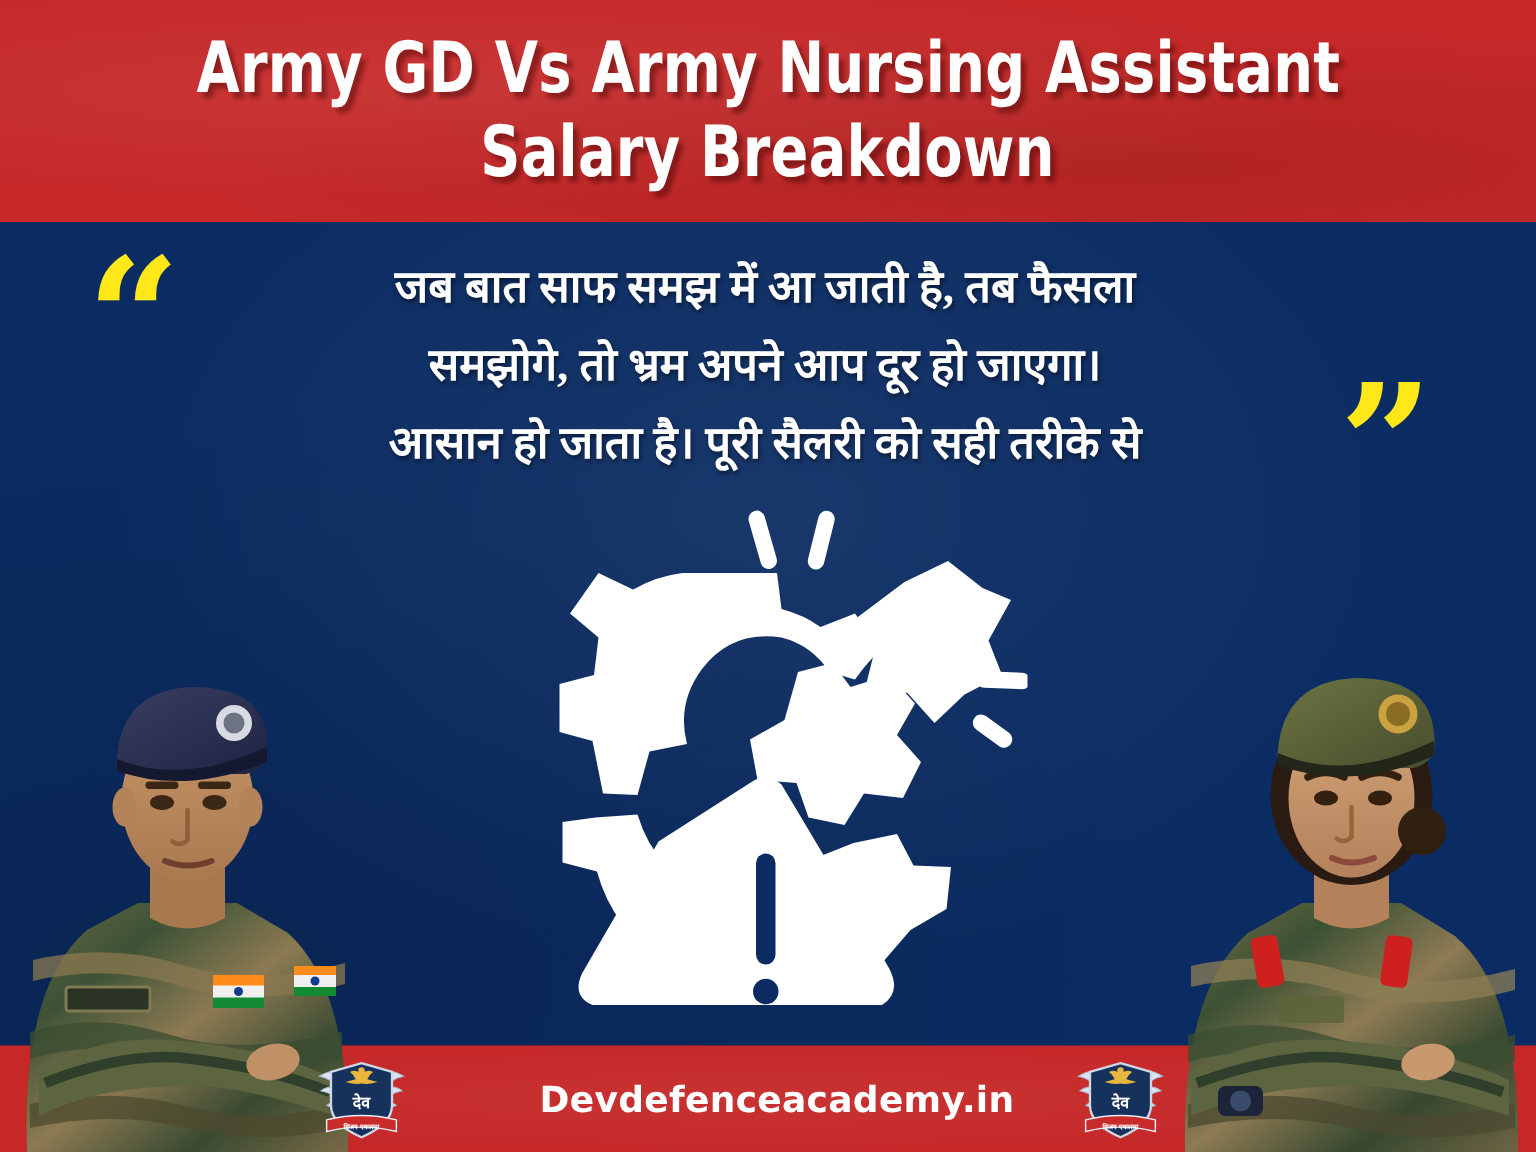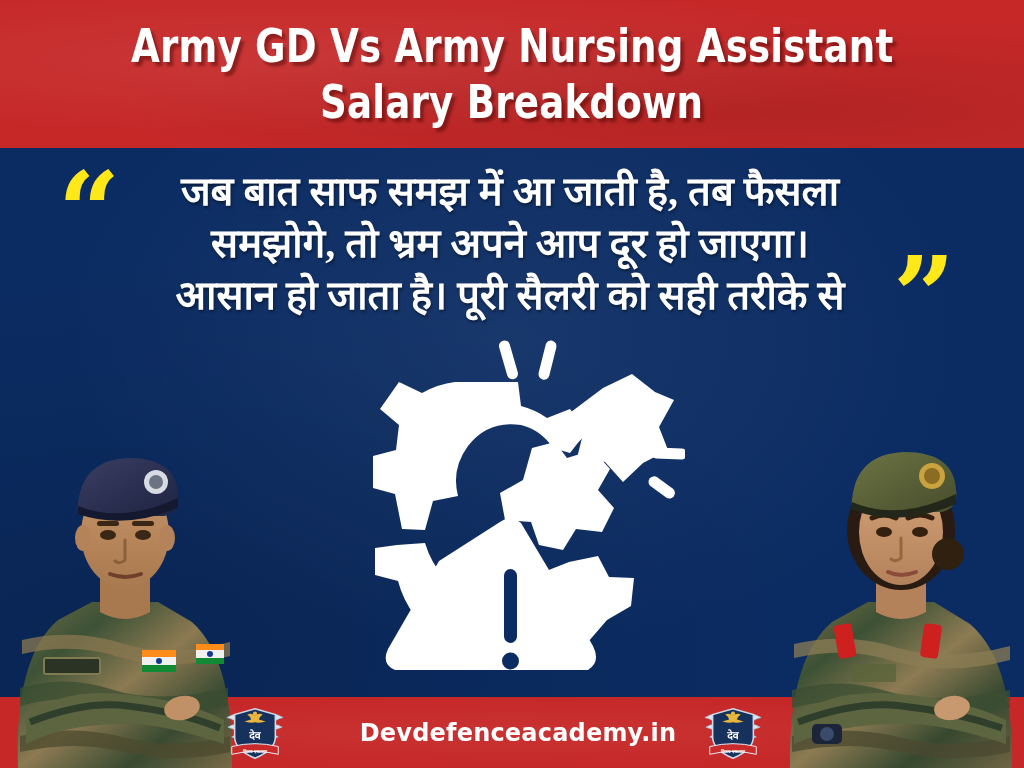--- a/index.html
+++ b/index.html
@@ -69,42 +69,42 @@
   }
   .qmark.open{ left:58px; top:-2px; }
   .qmark.close{ left:893px; top:82px; }
 
   .quote-text{
     position:absolute; left:150px; top:6px; width:720px;
     text-align:center;
     color:#ffffff;
     font-family:"Liberation Serif","DejaVu Serif", serif;
     font-weight:bold;
-    font-size:40px;
+    font-size:30px;
     line-height:52px;
     text-shadow:1px 2px 3px rgba(0,0,0,.45);
   }
   .quote-text span{ display:block; white-space:nowrap; }
 
   
   .center-icon{
     position:absolute; left:355px; top:330px;
     width:330px; height:365px;
     z-index:4;
   }
 
   
   .soldier{ position:absolute; bottom:0; z-index:5; }
   .soldier-left{ left:-4px; width:258px; height:380px; }
   .soldier-right{ right:-2px; width:250px; height:390px; }
 
   
   .footer{
     position:absolute; left:0; top:697px; width:988px; height:71px;
-    display:flex; align-items:center; justify-content:center; gap:26px;
+    display:flex; align-items:center; justify-content:center; gap:40px;
     z-index:7;
   }
   .site-name{
     color:#ffffff;
     font-family:"DejaVu Sans","Liberation Sans", sans-serif;
     font-weight:bold;
     font-size:24px;
     letter-spacing:.2px;
     margin-left:48px;
   }

